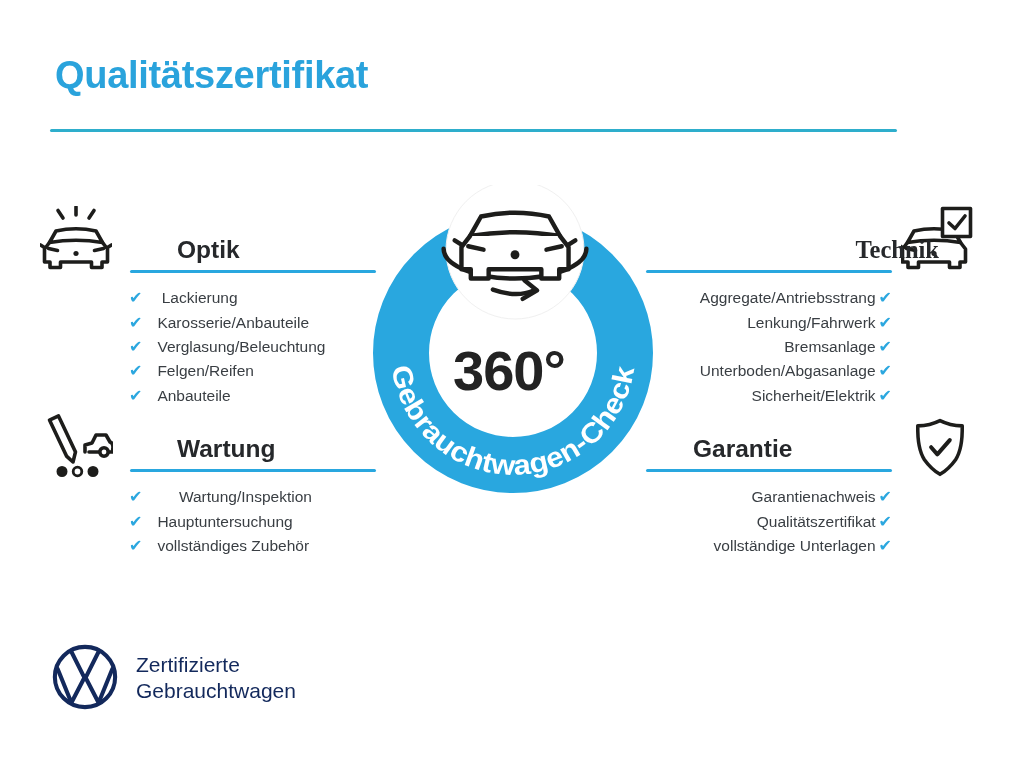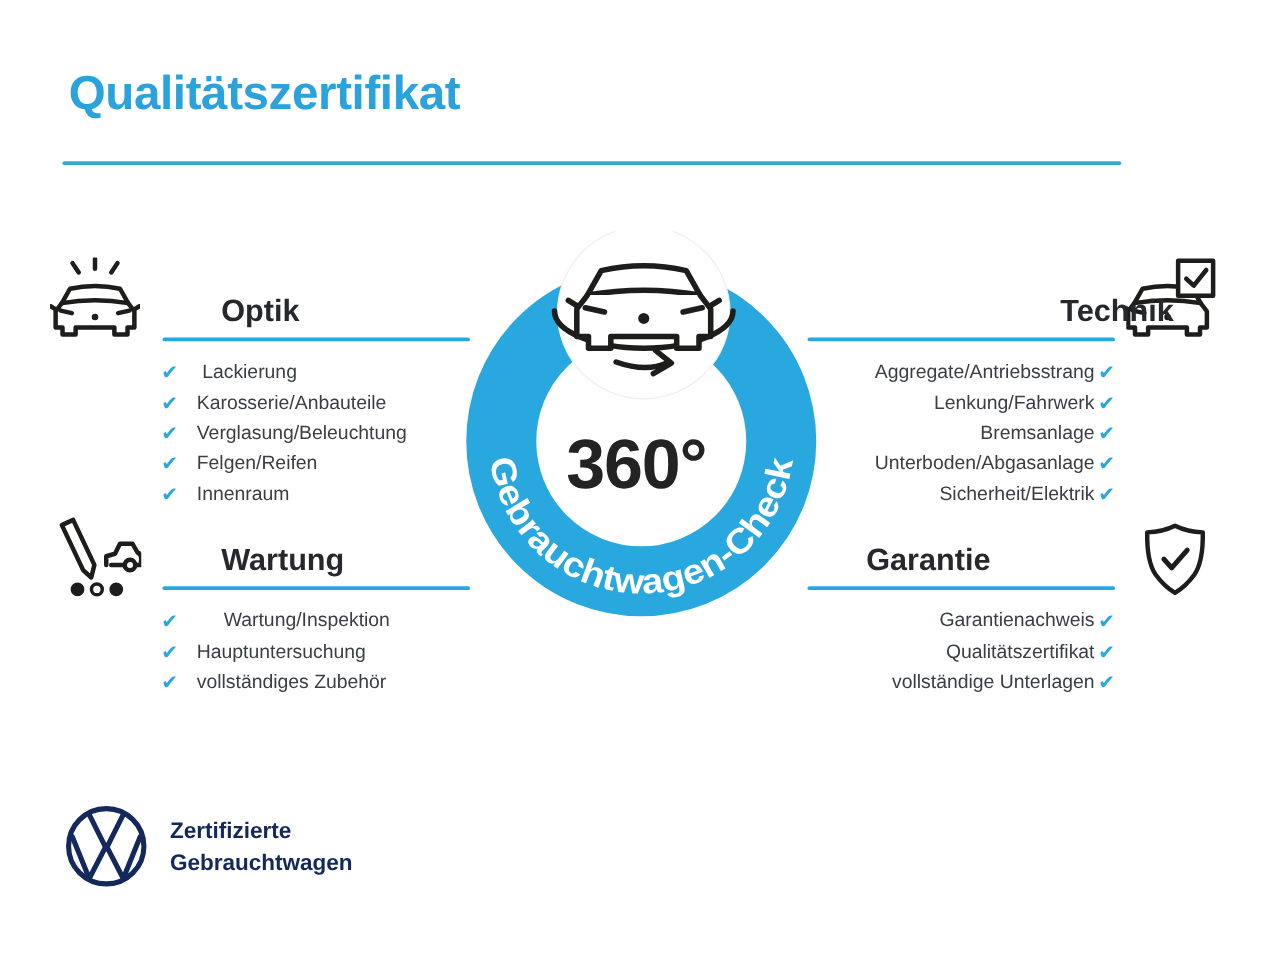--- a/index.html
+++ b/index.html
@@ -7,21 +7,21 @@
     width:1024px;height:768px;background:#ffffff;position:relative;overflow:hidden;
     font-family:"Liberation Sans","DejaVu Sans",sans-serif;
   }
   .abs{position:absolute;}
   #title{left:55px;top:54px;font-size:38px;font-weight:bold;color:#2AA3DC;letter-spacing:-0.3px;}
   #top-rule{left:50px;top:129px;width:847px;height:3px;background:#2EAECC;border-radius:2px;}
 
   .heading{font-size:24.5px;font-weight:bold;color:#26282B;margin-left:47px;}
   #h-optik{left:130px;top:236px;}
   #h-wartung{left:130px;top:435px;}
-  #h-technik{left:646px;top:236px;width:246px;text-align:right;}
+  #h-technik{left:646px;top:236px;width:246px;text-align:right;font-family:Liberation Serif, serif;}
   #h-garantie{left:646px;top:435px;width:246px;text-align:left;}
 
   .divider{width:246px;height:3px;background:#29A7DF;border-radius:2px;}
   #d-optik{left:130px;top:270px;}
   #d-wartung{left:130px;top:469px;}
   #d-technik{left:646px;top:270px;}
   #d-garantie{left:646px;top:469px;}
 
   .items{width:252px;}
   #i-optik{left:129px;top:286px;}
@@ -38,21 +38,21 @@
   .right .check{margin-right:0;margin-left:3px;}
   .item-label{white-space:pre;margin-left:12px;}
 
   #icon-optik{left:40px;top:206px;}
   #icon-wartung{left:41px;top:410px;}
   #icon-technik{left:901px;top:206px;}
   #icon-garantie{left:908px;top:416px;}
   #center-graphic{left:368px;top:185px;}
 
   #footer-logo{left:50px;top:642px;}
-  #footer-text{left:136px;top:652px;font-size:18px;font-weight:bold;color:#13295C;line-height:25.5px;}
+  #footer-text{left:136px;top:652px;font-size:21px;font-weight:normal;color:#13295C;line-height:25.5px;}
 </style>
 </head>
 <body>
 
 <div class="abs" id="title">Qualitätszertifikat</div>
 <div class="abs" id="top-rule"></div>
 
 <div class="abs icon" id="icon-optik">
   <svg width="72" height="72" viewBox="-36 -36 72 72" fill="none" stroke="#1D1D1B" stroke-width="3.6" stroke-linecap="round" stroke-linejoin="round">
     <path d="M -13 -24 L -18 -31.5"></path>
@@ -83,21 +83,21 @@
     <div class="item-row">
       <span class="check">✔</span>
       <span class="item-label">Verglasung/Beleuchtung</span>
     </div>
     <div class="item-row">
       <span class="check">✔</span>
       <span class="item-label">Felgen/Reifen</span>
     </div>
     <div class="item-row">
       <span class="check">✔</span>
-      <span class="item-label">Innenraum</span>
+      <span class="item-label">Anbauteile</span>
     </div>
   </div>
 
 <div class="abs icon" id="icon-wartung">
   <svg width="72" height="72" viewBox="-36 -36 72 72" fill="none" stroke="#1D1D1B" stroke-width="3.6" stroke-linecap="round" stroke-linejoin="round">
     <path d="M -27.5 -25.9 L -18.5 -30.1 L -1.5 5.9 L -4 16 L -10.5 10.1 Z"></path>
     <path d="M 8 6 L 8 -1 L 15 -3 L 19 -11 L 29 -11 L 33 -4 Q 36 -3 36 1 L 35.5 6 L 32 6"></path>
     <path d="M 22.5 6 L 12 6"></path>
     <circle cx="27" cy="6" r="4.2"></circle>
     <circle cx="-15" cy="25.5" r="4.3" fill="#1D1D1B" stroke-width="2.4"></circle>

